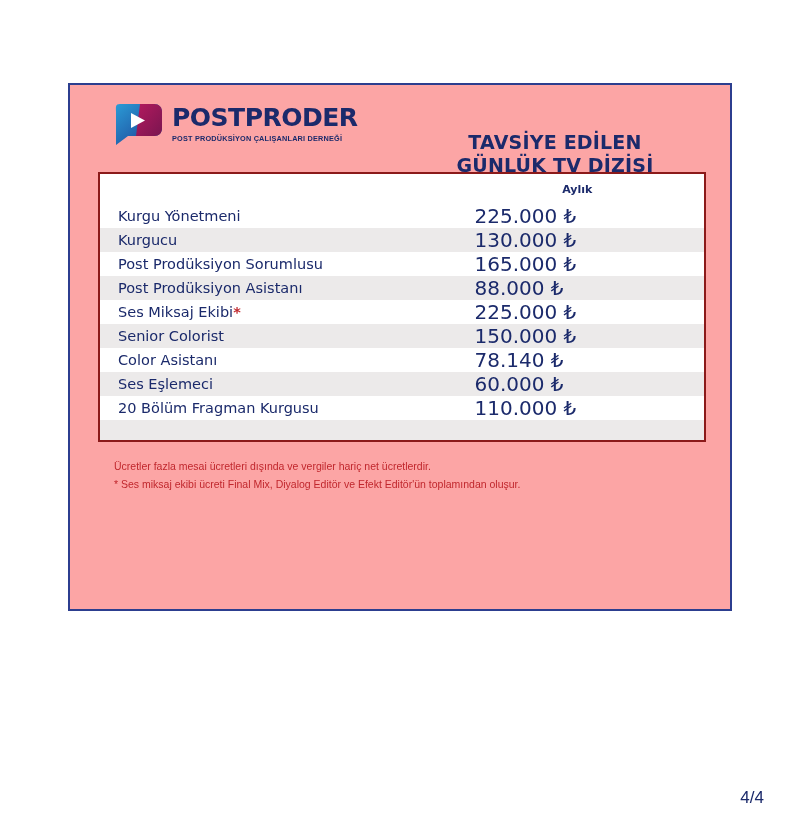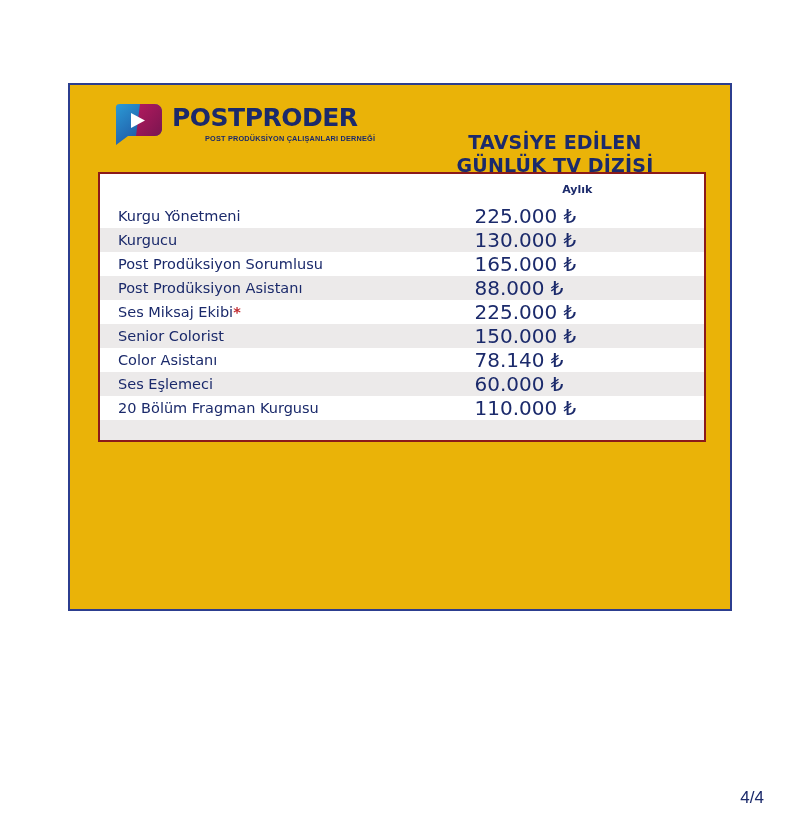--- a/index.html
+++ b/index.html
@@ -15,21 +15,21 @@
     overflow: hidden;
   }
 
   .page {
     position: absolute;
     left: 68px;
     top: 83px;
     width: 664px;
     height: 528px;
     border: 2px solid #2c3e8f;
-    background: #eab308;
+    background: #fca5a5;
     box-sizing: border-box;
   }
 
   .header {
     position: absolute;
     left: 0;
     top: 0;
     width: 100%;
     height: 85px;
   }
@@ -63,21 +63,20 @@
     color: #1b2a6b;
     line-height: 1;
   }
   .logo-sub {
     font-family: "Liberation Sans", sans-serif;
     font-weight: bold;
     font-size: 7.3px;
     letter-spacing: 0.2px;
     color: #1b2a6b;
     margin-top: 4px;
-    margin-left: 33px;
   }
 
   .title {
     position: absolute;
     left: 330px;
     top: 14px;
     width: 310px;
     text-align: center;
     color: #1b2a6b;
     font-family: "DejaVu Sans", sans-serif;
@@ -267,16 +266,20 @@
           <td class="amount">110.000 ₺</td>
         </tr>
         <tr class="spacer-row">
           <td></td>
           <td></td>
         </tr>
       </tbody>
     </table>
   </div>
 
+  <div class="notes">
+    <div>Ücretler fazla mesai ücretleri dışında ve vergiler hariç net ücretlerdir.</div>
+    <div>* Ses miksaj ekibi ücreti Final Mix, Diyalog Editör ve Efekt Editör'ün toplamından oluşur.</div>
+  </div>
 
 </div>
 
 <div class="pager">4/4</div>
 
 </body></html>

